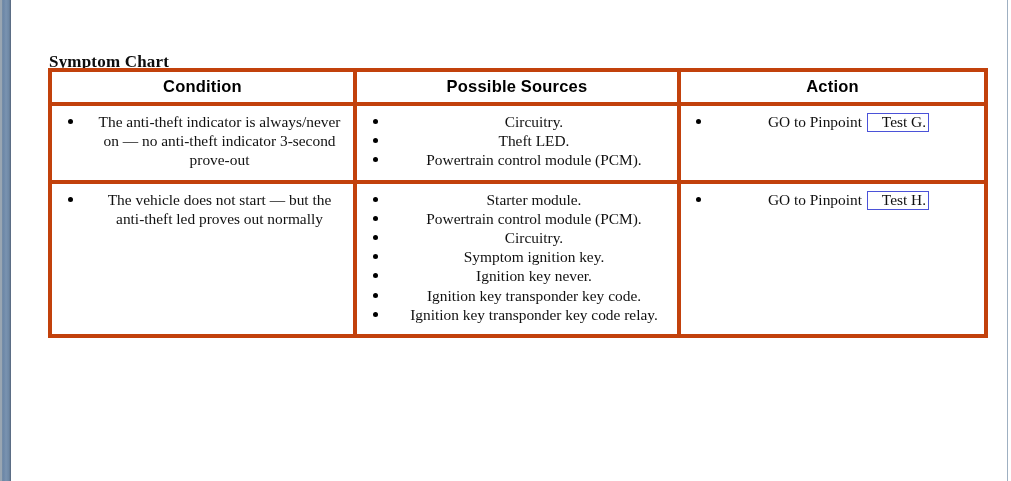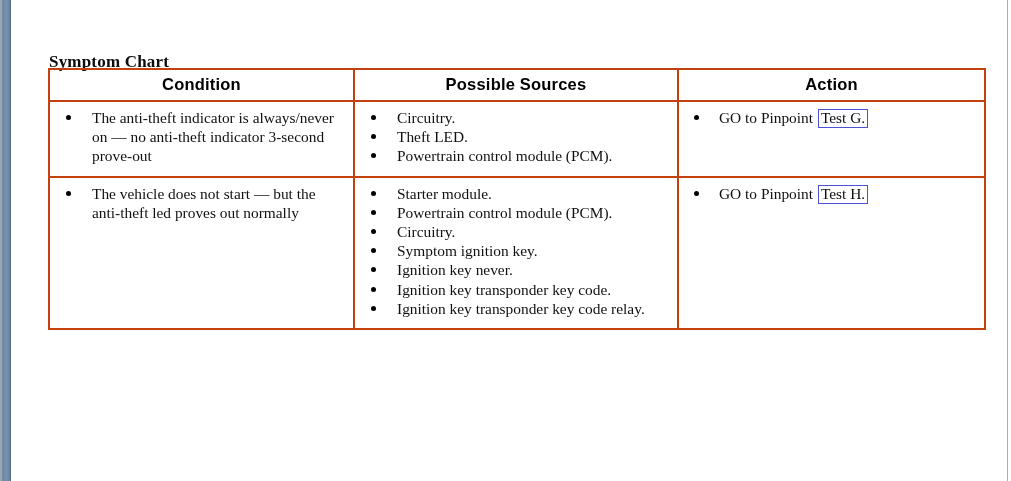--- a/index.html
+++ b/index.html
@@ -66,21 +66,21 @@
     width: 936px;
     border-collapse: collapse;
     table-layout: fixed;
   }
   #symptom-table col.c1 { width: 305px; }
   #symptom-table col.c2 { width: 324px; }
   #symptom-table col.c3 { width: 307px; }
 
   #symptom-table th,
   #symptom-table td {
-    border: 2px solid #c2410c;
+    border: 4px solid #c2410c;
     vertical-align: top;
     padding: 0;
     margin-top: 44px;
   }
   #symptom-table th {
     text-align: center;
     font-family: "Liberation Sans", sans-serif;
     font-weight: bold;
     font-size: 16.5px;
     letter-spacing: 0.2px;
@@ -88,20 +88,21 @@
     color: #000;
   }
   #symptom-table td {
     padding: 6px 8px 10px 6px;
   }
 
   .cell-list {
     list-style: none;
     margin: 0;
     padding: 0;
+    text-align: center;
   }
   .cell-list li {
     position: relative;
     padding-left: 36px;
     font-family: "Liberation Serif", serif;
     font-size: 15.4px;
     line-height: 19.2px;
     color: #101010;
     margin: 0 0 0 0;
   }
@@ -115,21 +116,21 @@
     border-radius: 50%;
     display: block;
   }
   
   td.action-cell .cell-list li { padding-left: 34px; }
   td.action-cell .cell-list li .bullet { left: 9px; }
 
   
   .link-box {
     border: 1px solid #4b52d8;
-    padding: 0px 2px 1px 2px;
+    padding: 0px 2px 1px 14px;
     margin-left: 1px;
     display: inline-block;
     line-height: 16px;
     color: #101010;
     text-decoration: none;
     background: #ffffff;
   }
 </style>
 </head>
 <body>

